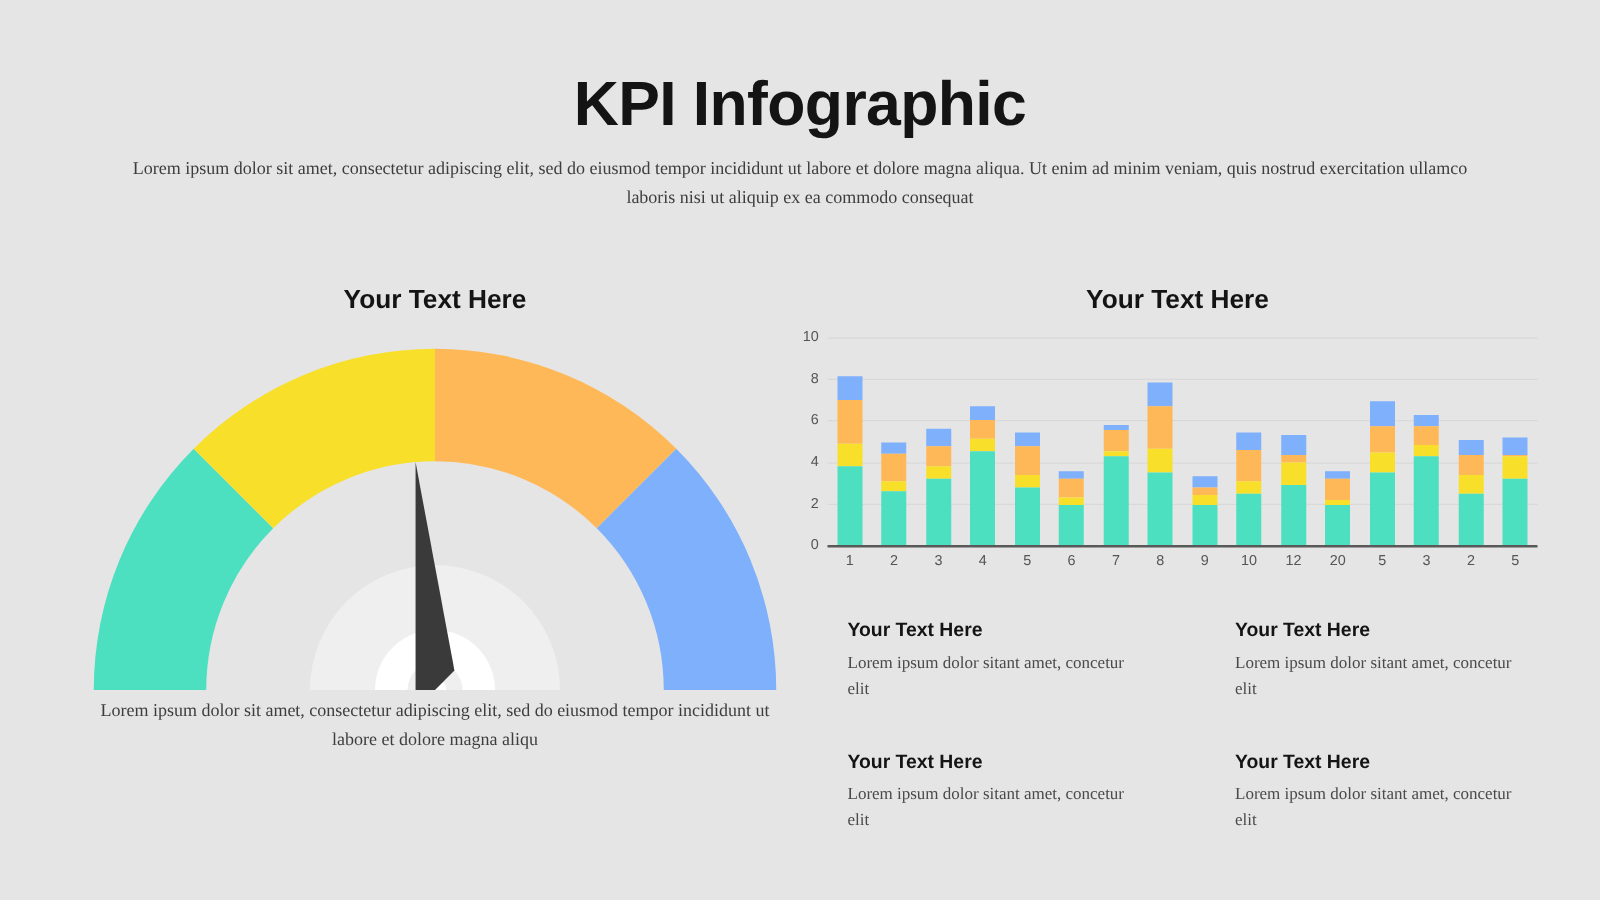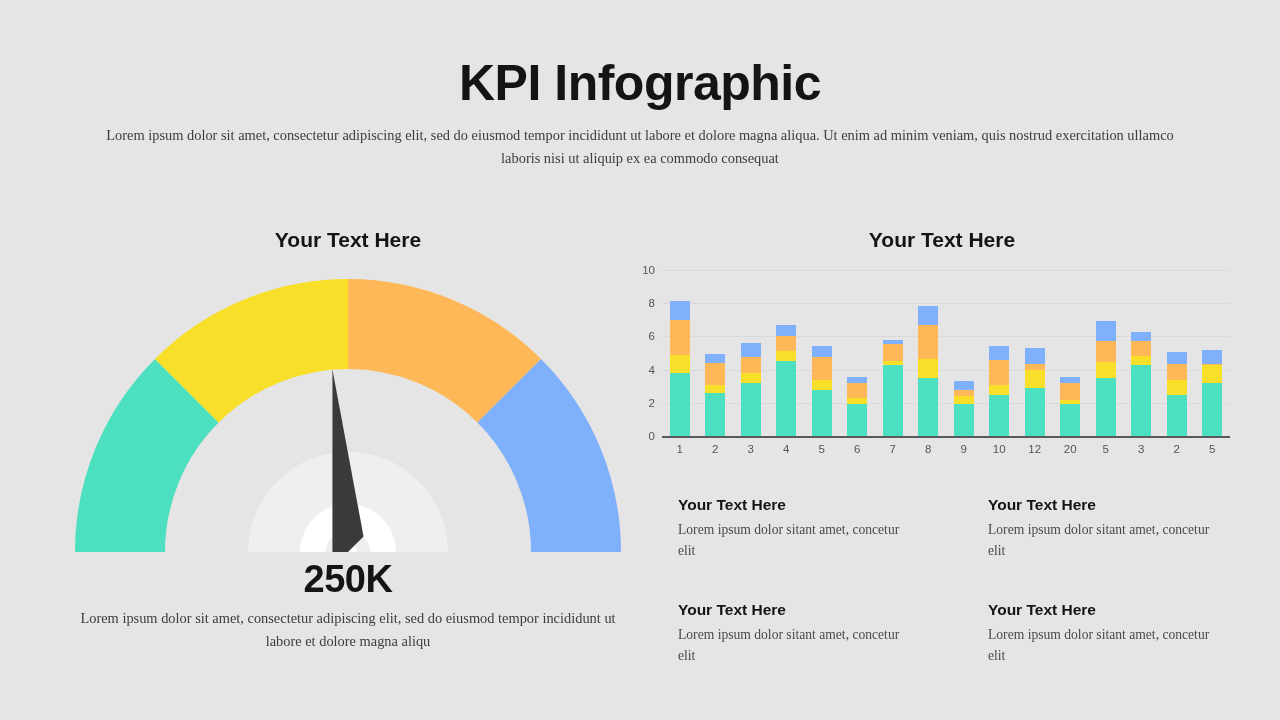--- a/index.html
+++ b/index.html
@@ -252,21 +252,20 @@
           <path d="M 261 290 A 22 22 0 0 1 305 290 Z" fill="#efefef"></path>
           <path d="M 274 290 A 9 9 0 0 1 292 290 Z" fill="#ffffff"></path>
         </g>
 
         <g>
           <path d="M 283 268 L 283 312 L 143 172 Z" fill="#3a3a3a" transform="rotate(45 283 290)"></path>
         </g>
       </svg>
     </div>
 
-    <div class="gauge-value">250K</div>
     <div class="gauge-caption">Lorem ipsum dolor sit amet, consectetur adipiscing elit, sed do eiusmod tempor incididunt ut labore et dolore magna aliqu</div>
   </div>
 
   <div class="chart-panel">
     <div class="section-title chart-title">Your Text Here</div>
 
     <div class="chart-area">
       <div class="ylabels">
           <div class="ylabel" style="top: 100%;">0</div>
           <div class="ylabel" style="top: 80%;">2</div>

